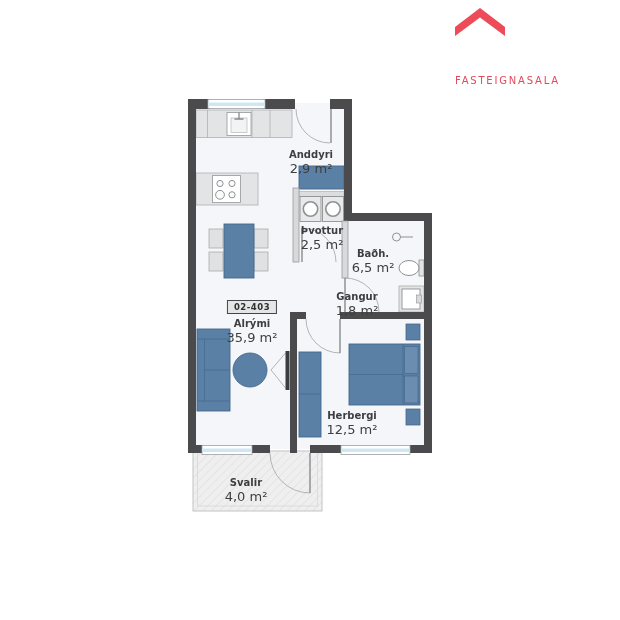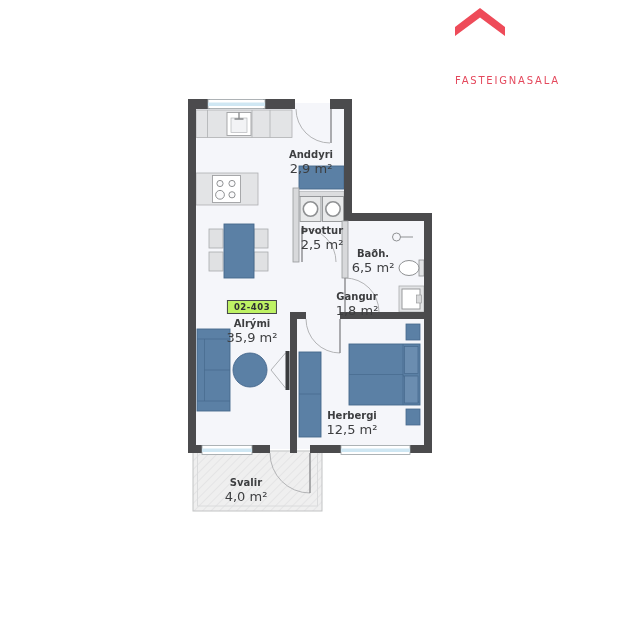--- a/index.html
+++ b/index.html
@@ -7,21 +7,21 @@
           font-family:"DejaVu Sans",sans-serif;}
   .plan{position:absolute;left:0;top:0;width:620px;height:620px;}
 
   
   .room-label{position:absolute;transform:translateX(-50%);text-align:center;
               color:#3d3e40;white-space:nowrap;line-height:1.3;}
   .room-label .rname{display:block;font-size:10px;font-weight:bold;}
   .room-label .rarea{display:block;font-size:13px;}
 
   .unit-box{position:absolute;left:252px;top:300px;transform:translateX(-50%);
-            border:1px solid #44454a;background:#bef264;color:#2f3033;
+            border:1px solid #44454a;background:#e5e5e5;color:#2f3033;
             font-size:8.5px;font-weight:bold;padding:1px 6px;letter-spacing:0.5px;}
 
   
   .logo{position:absolute;left:450px;top:3px;width:168px;height:95px;}
   .logo-roof{position:absolute;left:1px;top:0;}
   .logo-name{position:absolute;left:2px;top:24px;font-size:50px;line-height:1;
              font-weight:bold;color:#76777a;letter-spacing:1px;}
   .logo-tagline{position:absolute;left:5px;top:72px;font-size:10px;
                 letter-spacing:1.8px;color:#e4485c;}
 </style>

